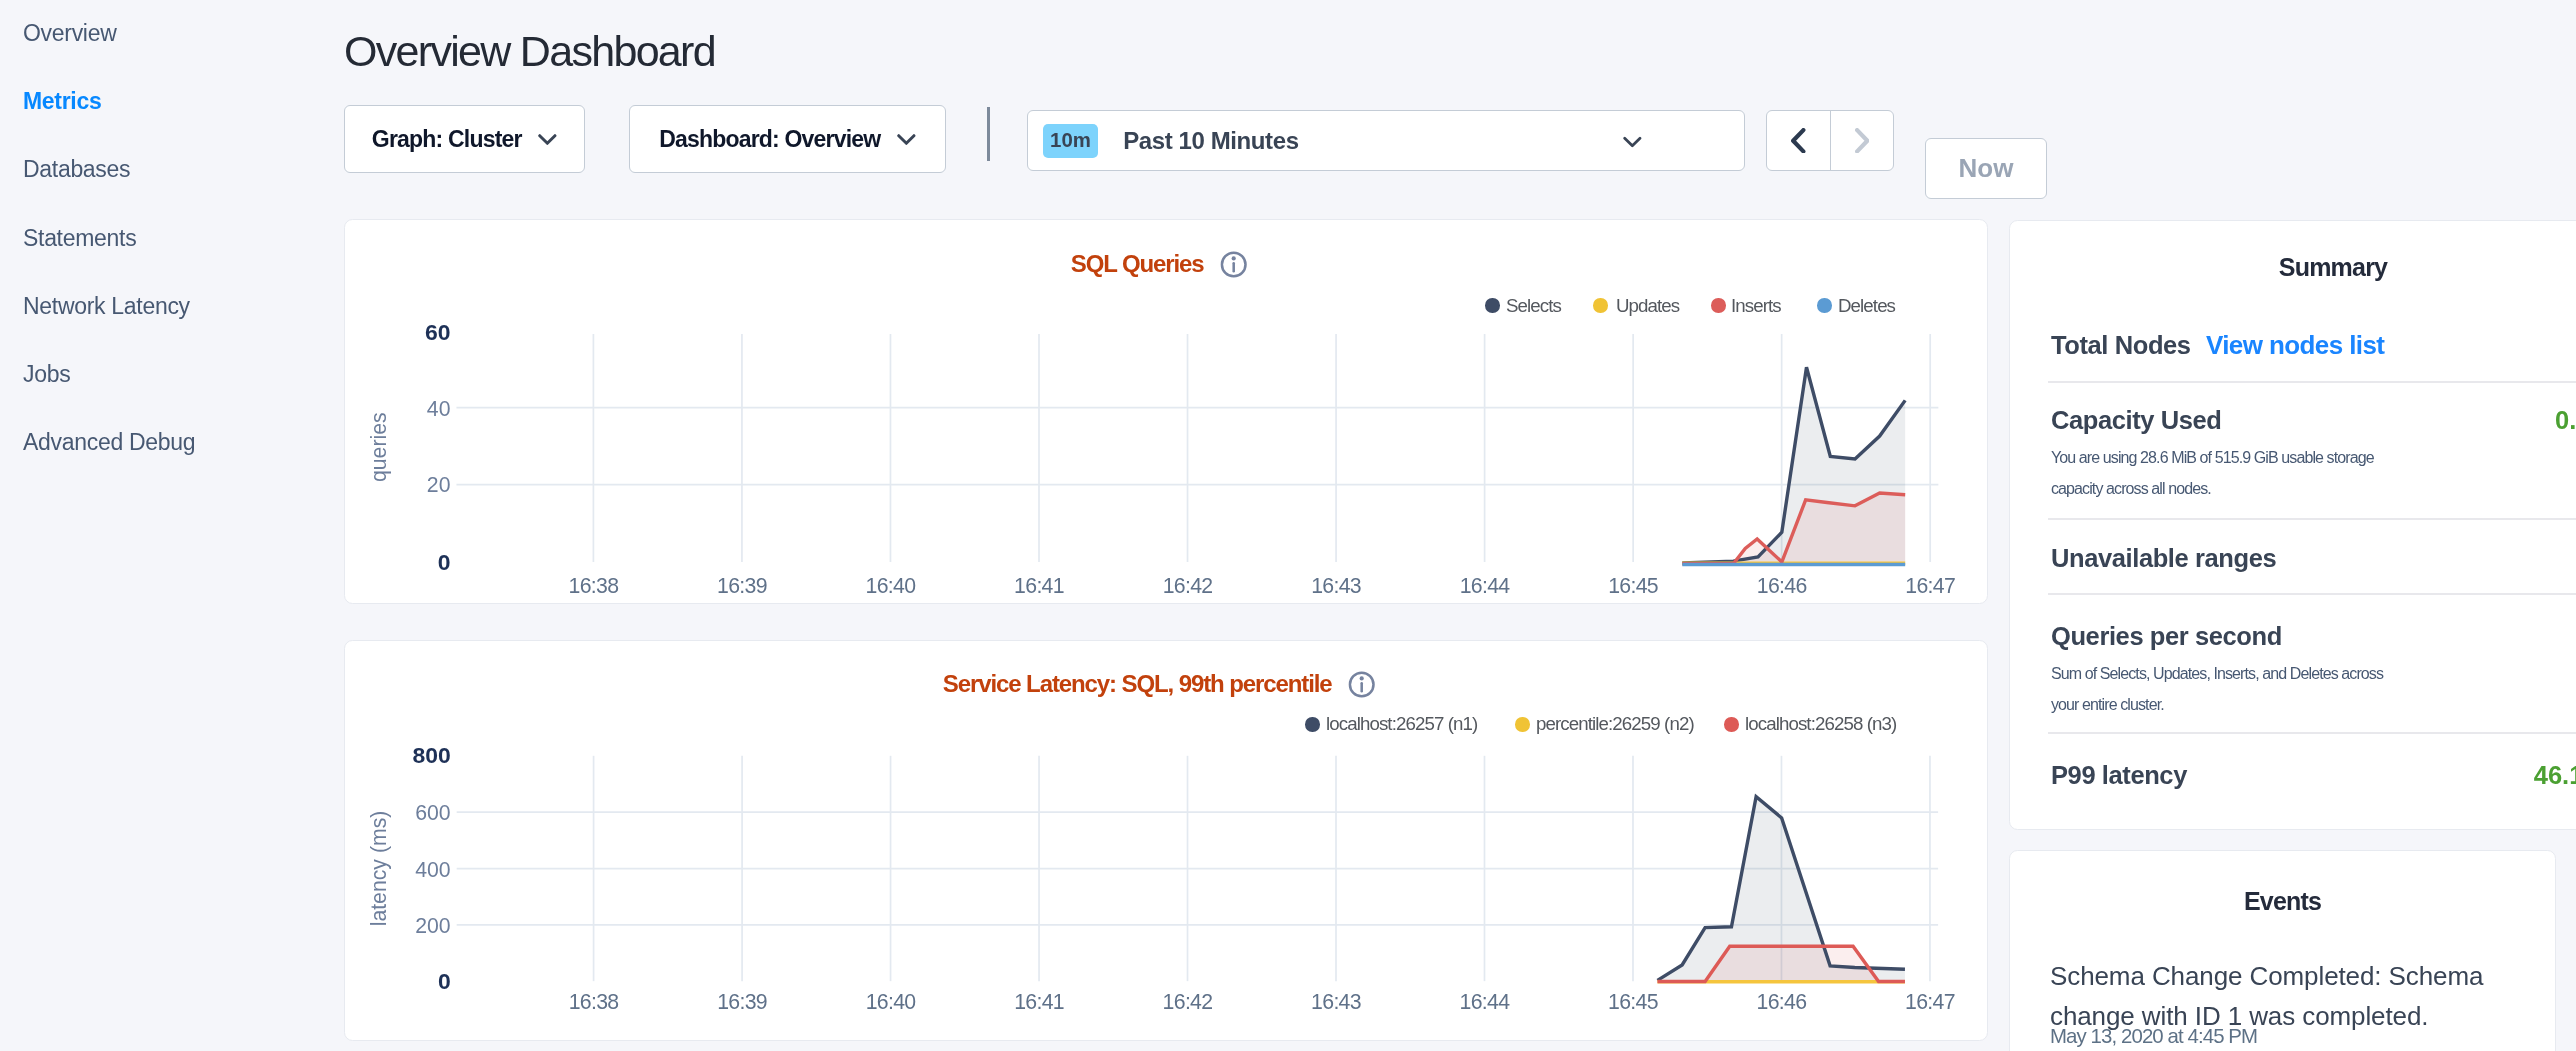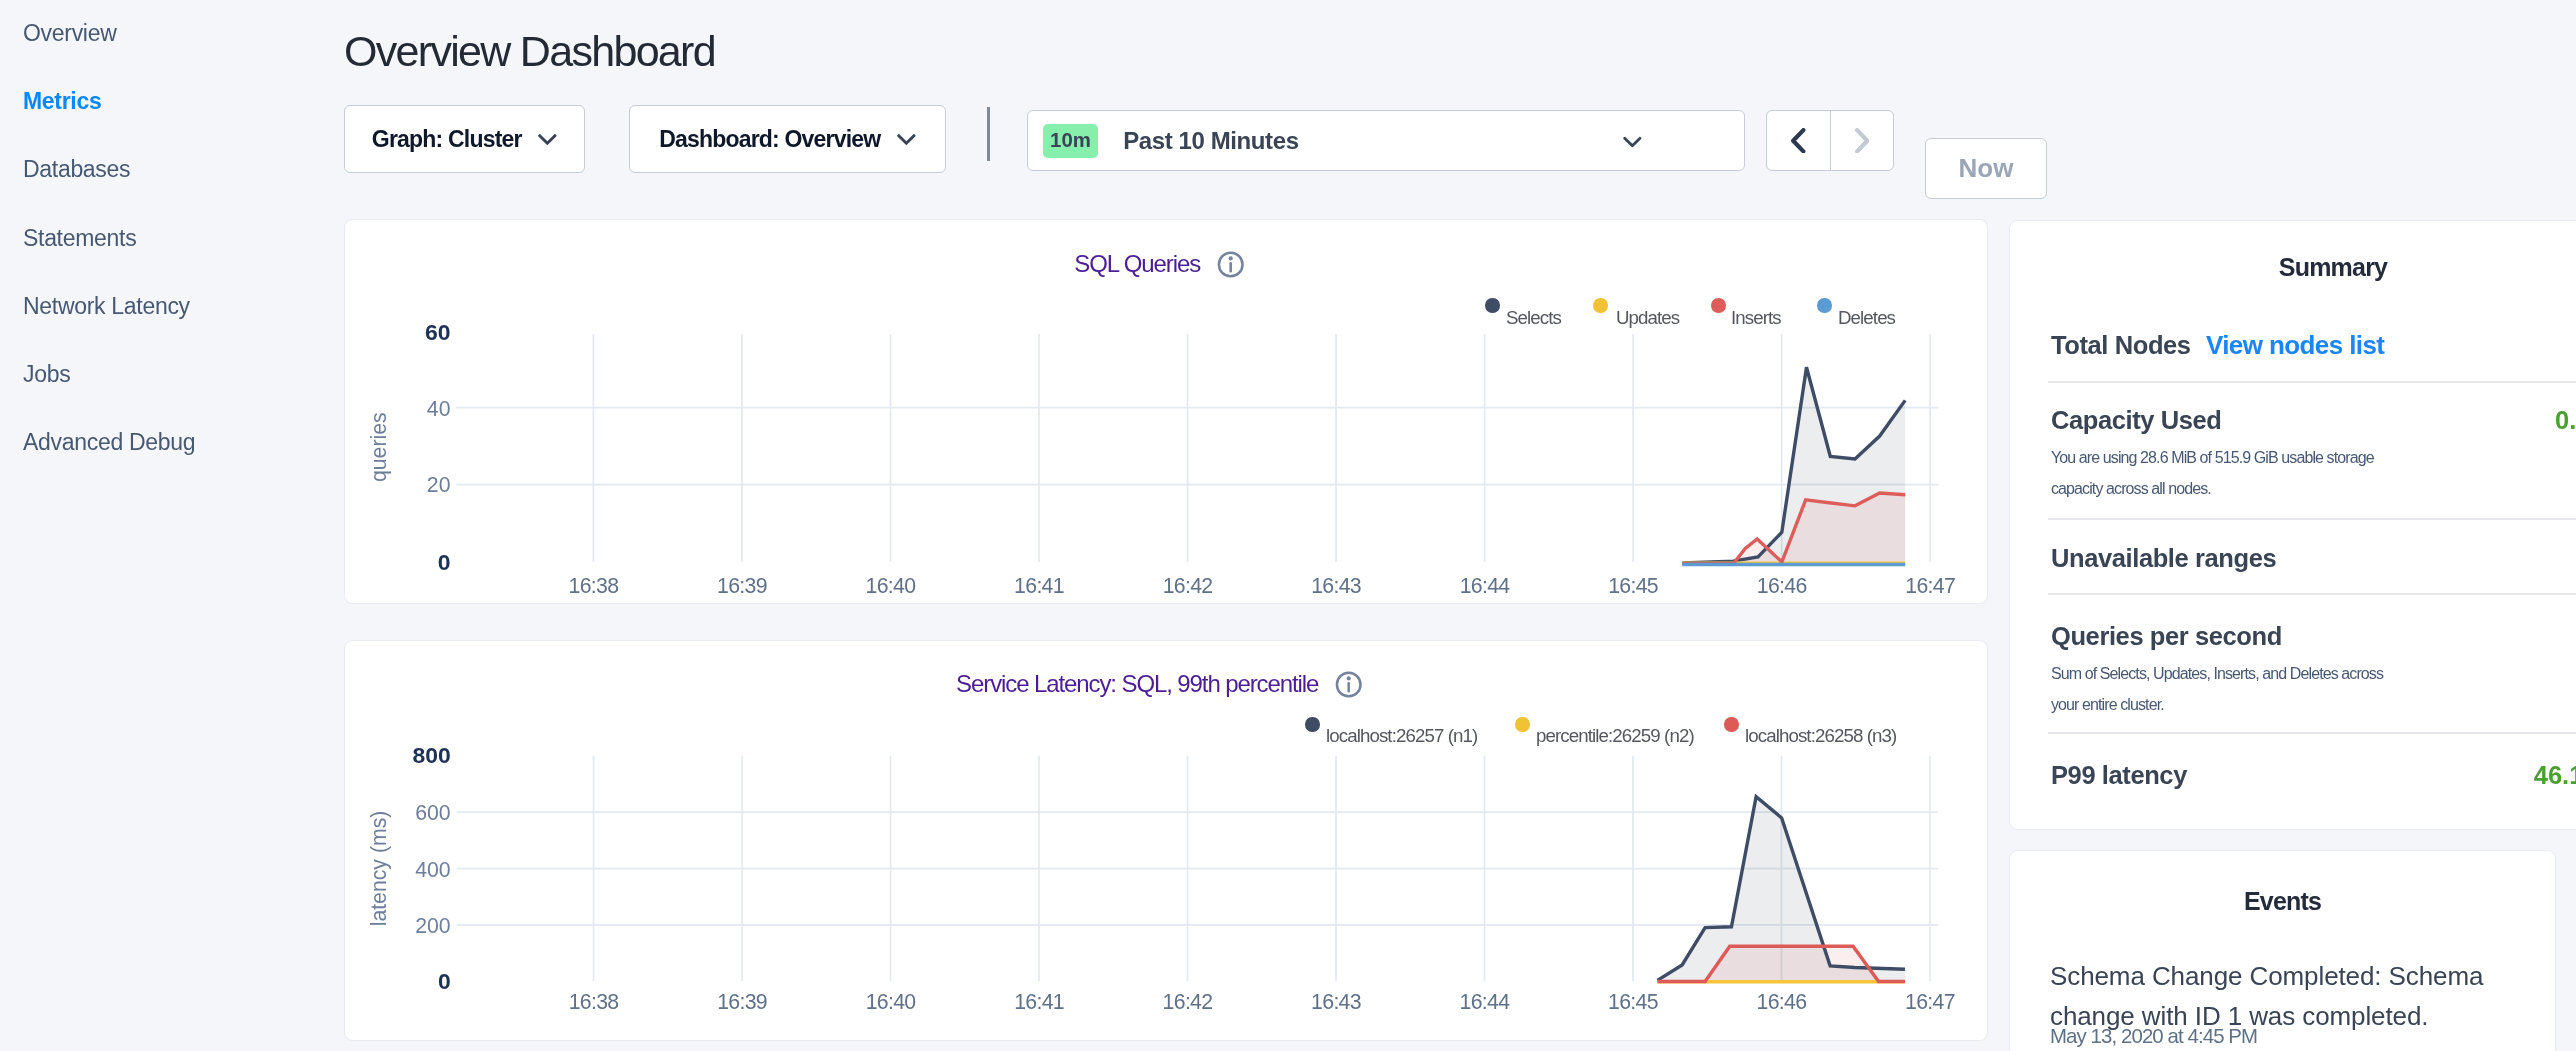--- a/index.html
+++ b/index.html
@@ -10,33 +10,33 @@
 .nav-item { position:absolute; left:23px; font-size:23px; letter-spacing:-0.3px; color:#475872; white-space:nowrap; }
 .nav-item.active { color:#0788ff; font-weight:bold; }
 
 
 h1.title { position:absolute; left:344px; top:30px; font-size:43px; font-weight:400; color:#242a35; letter-spacing:-1.7px; line-height:1; }
 
 
 .dropbtn { position:absolute; background:#fff; border:1.7px solid #c4ccd6; border-radius:6px; display:flex; align-items:center; justify-content:center; color:#0f172a; font-weight:bold; font-size:23px; letter-spacing:-0.8px; }
 .sep { position:absolute; left:987px; top:107px; width:2.6px; height:54px; background:#7d8a9b; }
 .timebox { position:absolute; left:1027px; top:110px; width:718px; height:61px; background:#fff; border:1.7px solid #c4ccd6; border-radius:6px; display:flex; align-items:center; }
-.chip { background:#86efac; border-radius:5.1px; height:34px; padding:0 6.8px; display:flex; align-items:center; font-weight:bold; font-size:20.4px; color:#394455; margin-left:15.3px; }
+.chip { background:#7dd3fc; border-radius:5.1px; height:34px; padding:0 6.8px; display:flex; align-items:center; font-weight:bold; font-size:20.4px; color:#394455; margin-left:15.3px; }
 .timelabel { font-weight:bold; font-size:24px; letter-spacing:-0.4px; color:#394455; margin-left:25.5px; }
 .arrowbox { position:absolute; left:1766px; top:110px; width:128px; height:61px; background:#fff; border:1.7px solid #c4ccd6; border-radius:6px; display:flex; }
 .arrowbox .half { flex:1; display:flex; align-items:center; justify-content:center; }
 .arrowbox .half:first-child { border-right:1.7px solid #c4ccd6; }
 .nowbtn { position:absolute; left:1925px; top:110px; width:122px; height:61px; background:#fff; border:1.7px solid #c4ccd6; border-radius:6px; display:flex; align-items:center; justify-content:center; color:#9aa5b5; font-weight:bold; font-size:26px;margin-top:28px; }
 
 
 .card { position:absolute; background:#fff; border:1.7px solid #e7eaf0; border-radius:8.5px; }
 .chart-title-row { position:absolute; left:0; right:0; display:flex; align-items:center; justify-content:center; gap:17px; color:#475872; transform:translateX(-6.8px); }
-.chart-title { font-size:24px; font-weight:normal; letter-spacing:-1.1px; color:#4c1d95; }
+.chart-title { font-size:24px; font-weight:bold; letter-spacing:-1.1px; color:#c2410c; }
 .dot { position:absolute; width:14.5px; height:14.5px; border-radius:50%; }
-.ltext { position:absolute; font-size:18.7px; letter-spacing:-0.9px; color:#54585e; white-space:nowrap;margin-top:12px; }
+.ltext { position:absolute; font-size:18.7px; letter-spacing:-0.9px; color:#54585e; white-space:nowrap; }
 
 
 .sumcard { position:absolute; left:2009px; top:220px; width:648px; height:610px; background:#fff; border:1.7px solid #e7eaf0; border-radius:8.5px; }
 .evcard  { position:absolute; left:2009px; top:850px; width:547px; height:221px; background:#fff; border:1.7px solid #e7eaf0; border-radius:8.5px; }
 .cardhead { text-align:center; font-size:25px; font-weight:bold; letter-spacing:-0.8px; color:#242b3b; }
 .srow { position:absolute; left:41px; right:44px; white-space:nowrap; }
 .slabel { font-size:25.5px; font-weight:bold; letter-spacing:-0.4px; color:#394455; }
 .svalue { position:absolute; right:-15.3px; top:0; font-size:25.5px; font-weight:bold; color:#4ba032; }
 .slink { font-size:26px; font-weight:bold; letter-spacing:-0.6px; color:#1a85ff; margin-left:15.3px; }
 .sdesc { font-size:16px; letter-spacing:-0.9px; color:#475872; line-height:31px; margin-top:6.8px; white-space:nowrap; }

